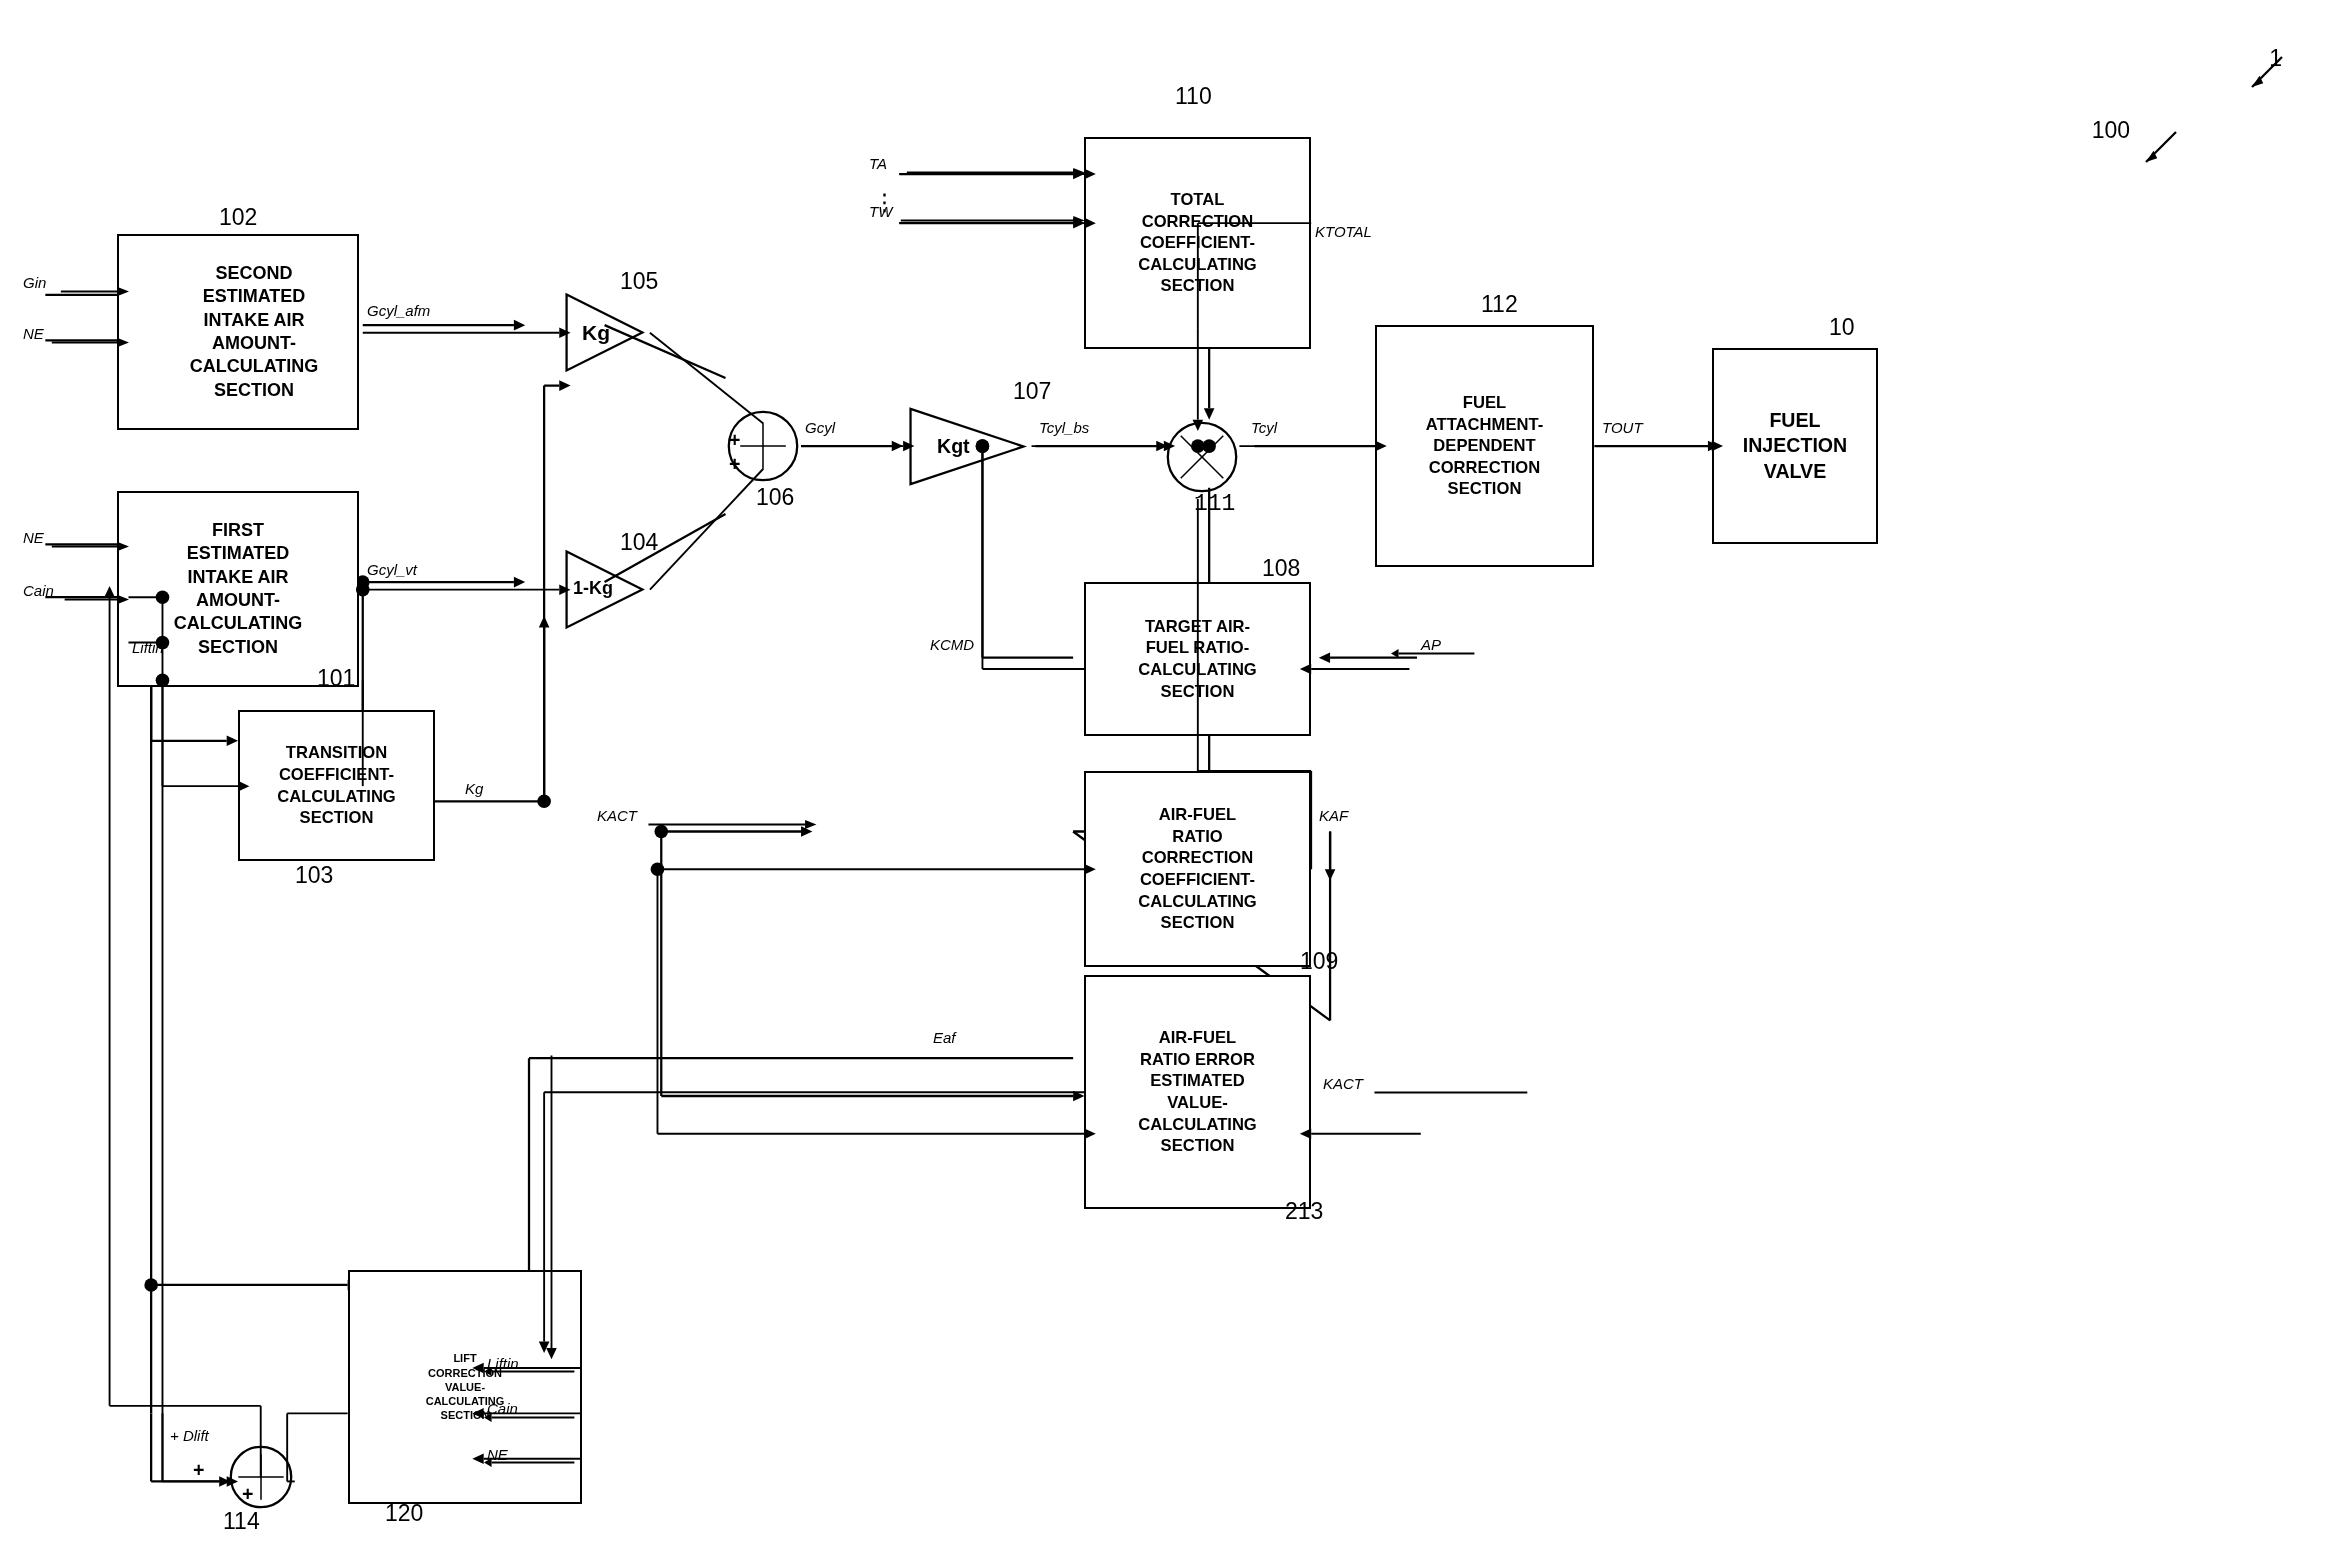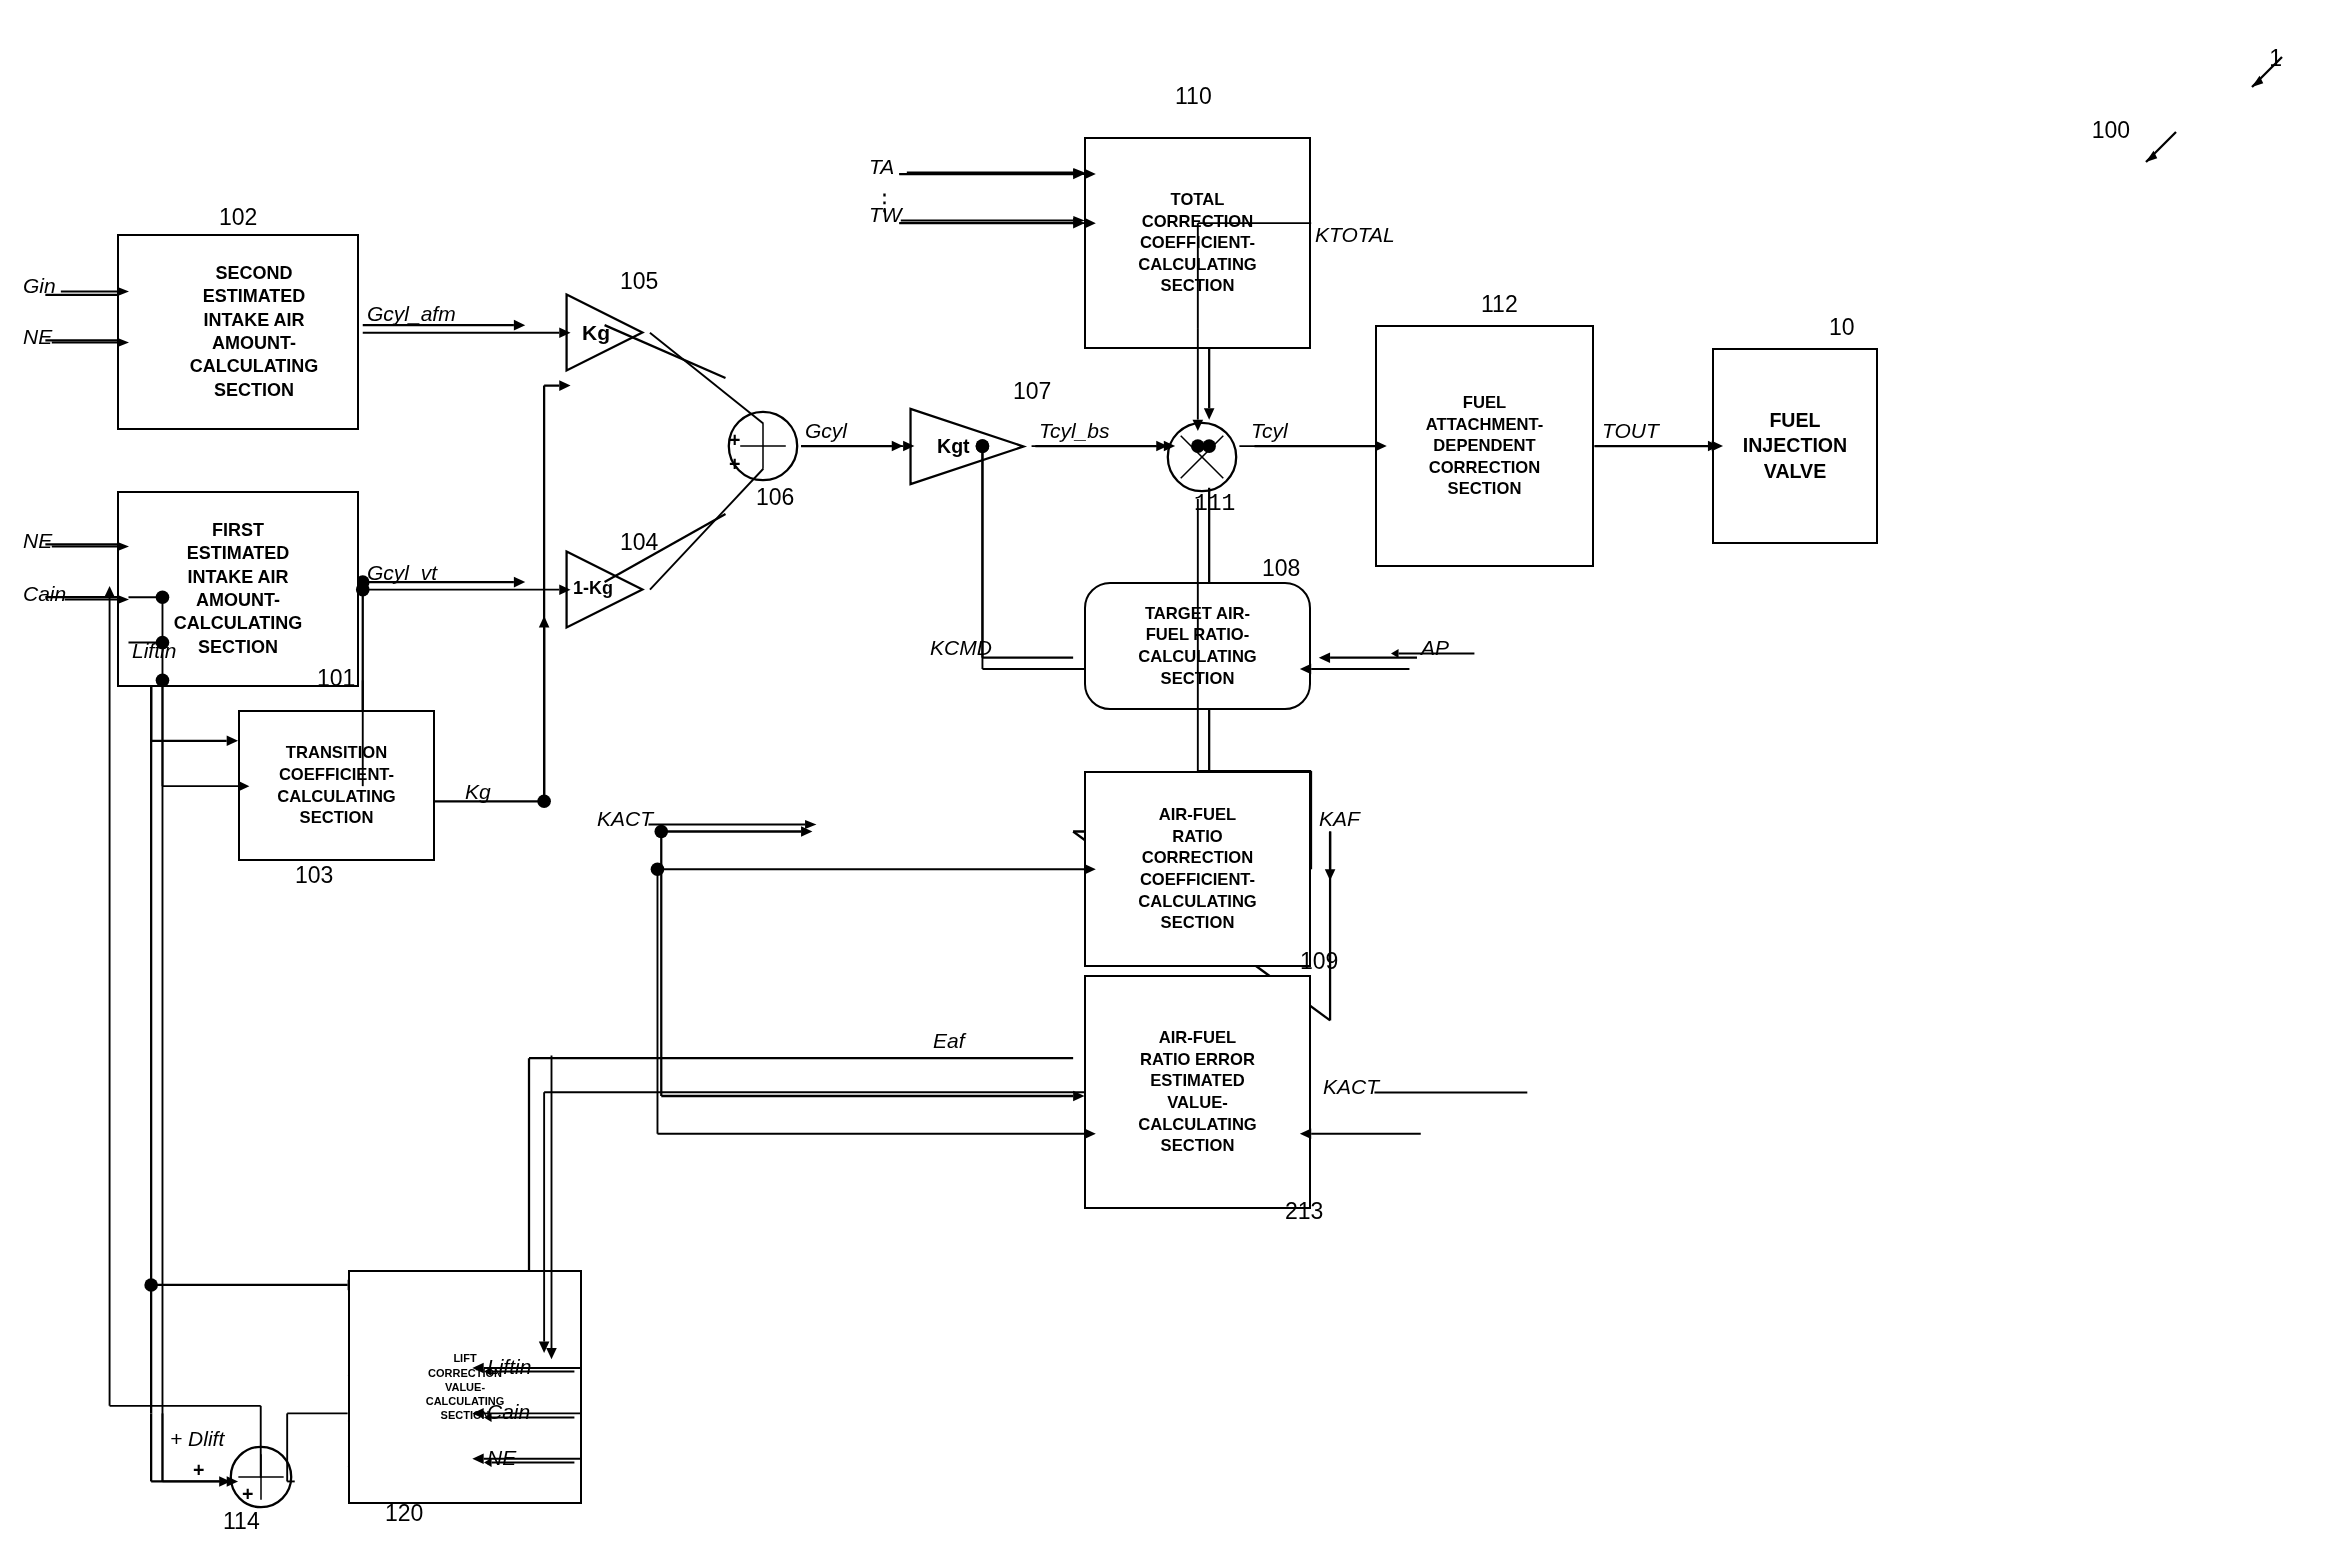--- a/index.html
+++ b/index.html
@@ -29,21 +29,21 @@
       line-height: 1.3;
     }
     .label {
       position: absolute;
       font-size: 21px;
       font-weight: bold;
       text-align: center;
     }
     .signal-label {
       position: absolute;
-      font-size: 21px;
+      font-size: 15px;
       font-style: italic;
     }
     .ref-num {
       position: absolute;
       font-size: 23px;
       font-weight: normal;
     }
     svg.lines {
       position: absolute;
       top: 0; left: 0;
@@ -208,21 +208,21 @@
 <div class="box" style="left:348px; top:1270px; width:234px; height:234px; font-size:11px;">
   LIFT<br>CORRECTION<br>VALUE-<br>CALCULATING<br>SECTION
 </div>
 <div class="ref-num" style="left:385px; top:1500px;">120</div>
 
 <div class="box" style="left:1084px; top:117px; width:227px; height:212px; font-size:16.6px;margin-top:20px;">
   TOTAL<br>CORRECTION<br>COEFFICIENT-<br>CALCULATING<br>SECTION
 </div>
 <div class="ref-num" style="left:1175px; top:83px;">110</div>
 
-<div class="box" style="left:1084px; top:582px; width:227px; height:128px; font-size:16.6px;border-radius:26px;">
+<div class="box" style="left:1084px; top:582px; width:227px; height:154px; font-size:16.6px;">
   TARGET AIR-<br>FUEL RATIO-<br>CALCULATING<br>SECTION
 </div>
 <div class="ref-num" style="left:1262px; top:555px;">108</div>
 
 <div class="box" style="left:1084px; top:771px; width:227px; height:196px; font-size:16.6px;">
   AIR-FUEL<br>RATIO<br>CORRECTION<br>COEFFICIENT-<br>CALCULATING<br>SECTION
 </div>
 <div class="ref-num" style="left:1300px; top:948px;">109</div>
 
 <div class="box" style="left:1084px; top:975px; width:227px; height:234px; font-size:16.6px;">

